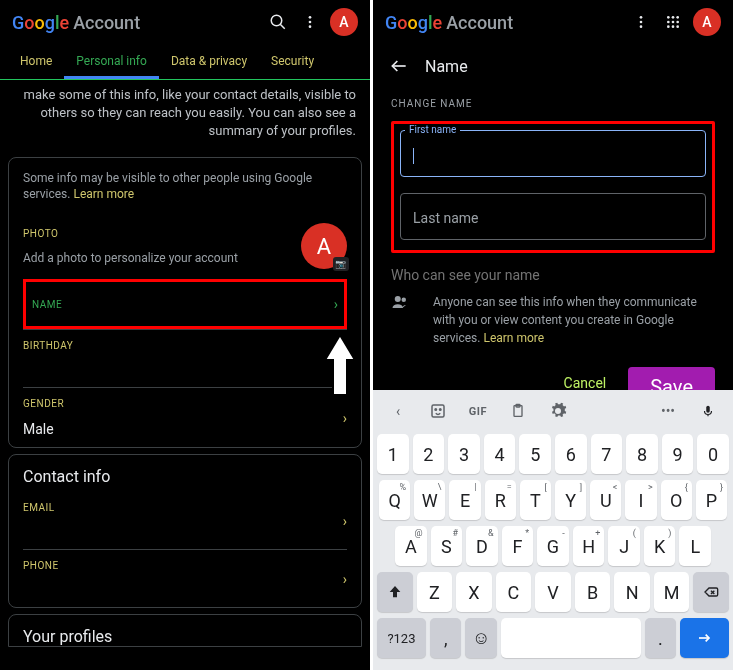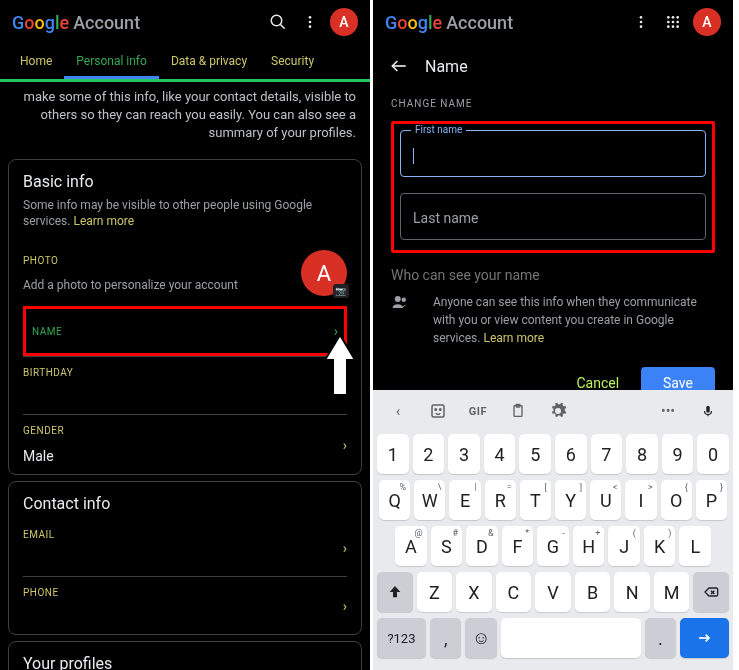--- a/index.html
+++ b/index.html
@@ -34,21 +34,21 @@
   .logo-g span:nth-child(2){color:#EA4335}
   .logo-g span:nth-child(3){color:#FBBC05}
   .logo-g span:nth-child(4){color:#4285F4}
   .logo-g span:nth-child(5){color:#34A853}
   .logo-g span:nth-child(6){color:#EA4335}
   .account-word { color: #9aa0a6; margin-left: 4px; }
   .header-spacer { flex: 1; }
   .icon-btn { width: 24px; height: 24px; display:flex; align-items:center; justify-content:center; color:#e8eaed; cursor:pointer; }
   .avatar { width: 28px; height: 28px; border-radius: 50%; background: #d93025; color:#fff; display:flex; align-items:center; justify-content:center; font-size:14px; font-weight:500;}
   
-  .tabs { display:flex; border-bottom:3px solid #22c55e; padding: 0 8px; gap: 0; }
+  .tabs { display:flex; border-bottom:1px solid #22c55e; padding: 0 8px; gap: 0; }
   .tab { padding: 10px 12px 8px; font-size: 12px; color:#cfc66c; cursor:pointer; white-space:nowrap; }
   .tab.active { color:#34a853; border-bottom: 3px solid #4285F4; }
   
   .intro { padding: 6px 14px 10px; font-size: 13px; color:#bdc1c6; line-height:1.4;text-align:right; }
   .card { border:1px solid #3c4043; border-radius: 8px; margin: 6px 8px; padding: 12px 14px 0; }
   .card h2 { font-size: 16px; color:#e8eaed; font-weight:400; margin-bottom:6px;}
   .card-desc { font-size: 12px; color:#9aa0a6; line-height:1.4; margin-bottom:10px;}
   .link { color:#cfc66c; }
   .row { display:flex; align-items:center; padding: 10px 0; border-top:1px solid #3c4043; position:relative; cursor:pointer;}
   .row:first-of-type { border-top:none; }
@@ -63,29 +63,29 @@
   
   .arrow-overlay { position:absolute; left:320px; top:330px; pointer-events:none;}
   
   .sub-header { display:flex; align-items:center; padding: 10px 14px; gap:14px;}
   .sub-title { font-size:16px; color:#e8eaed;}
   .form-section { padding: 10px 18px; }
   .section-label { font-size:10px; color:#9aa0a6; letter-spacing:1px; text-transform:uppercase; margin-bottom:12px;}
   .field-group { border:3px solid #ff0000; padding:6px; border-radius:2px;}
   .field { border:1px solid #5f6368; border-radius:4px; padding: 14px 12px 12px; margin-bottom:16px; position:relative;}
   .field.active { border-color:#8ab4f8;}
-  .field-label { position:absolute; top:-7px; left:10px; background:#000; padding:0 4px; font-size:10px; color:#8ab4f8;}
+  .field-label { position:absolute; top:-7px; left:4px; background:#000; padding:0 4px; font-size:10px; color:#8ab4f8;}
   .field-placeholder { color:#9aa0a6; font-size:14px;}
   .cursor-line { display:inline-block; width:1px; height:16px; background:#8ab4f8; vertical-align:middle;}
   .who-section { padding: 4px 18px 12px;}
   .who-title { font-size:14px; color:#737373; margin-bottom:10px;}
   .who-row { display:flex; gap:24px; font-size:12px; color:#9aa0a6; line-height:1.5;}
   .btns { display:flex; justify-content:flex-end; gap:12px; padding: 8px 18px 14px;}
   .btn-cancel { color:#bef264; font-size:14px; padding:8px 10px; cursor:pointer;}
-  .btn-save { background:#3b82f6; color:#fff; font-size:14px; padding:8px 22px; border-radius:4px; cursor:pointer;}
+  .btn-save { background:#a21caf; color:#fff; font-size:20px; padding:8px 22px; border-radius:4px; cursor:pointer;}
   
   .kbd { position:absolute; bottom:0; left:0; right:0; background:#e8eaed; color:#202124;}
   .kbd-tools { display:flex; align-items:center; padding:6px 8px; gap:6px;}
   .tool { width:34px; height:30px; display:flex; align-items:center; justify-content:center; border-radius:4px; font-size:14px; color:#5f6368; cursor:pointer;}
   .tool.gif { font-size:11px; font-weight:700; letter-spacing:0.5px;}
   .tool-spacer { flex:1; }
   .kbd-rows { padding: 2px 4px 6px; background:#e8eaed;}
   .krow { display:flex; gap:4px; margin-bottom:6px; justify-content:center;}
   .key { background:#fff; border-radius:5px; height:40px; flex:1; display:flex; align-items:center; justify-content:center; font-size:18px; color:#202124; position:relative; cursor:pointer; box-shadow:0 1px 1px rgba(0,0,0,0.15);}
   .key .sup { position:absolute; top:2px; right:4px; font-size:9px; color:#5f6368;}
@@ -133,21 +133,20 @@
   <div class="tabs">
     <div class="tab">Home</div>
     <div class="tab active">Personal info</div>
     <div class="tab">Data &amp; privacy</div>
     <div class="tab">Security</div>
   </div>
 
   <div class="intro">make some of this info, like your contact details, visible to others so they can reach you easily. You can also see a summary of your profiles.</div>
 
   <div class="card">
-    <h2>Basic info</h2>
     <p class="card-desc"><span>Some info may be visible to other people using Google services. </span><span class="link">Learn more</span></p>
 
     <div class="row">
       <div class="row-stack">
         <span class="row-label">PHOTO</span>
         <span class="row-sub">Add a photo to personalize your account</span>
       </div>
       <div class="photo-circle">
         <span>A</span>
         <span class="cam-badge">📷</span>

